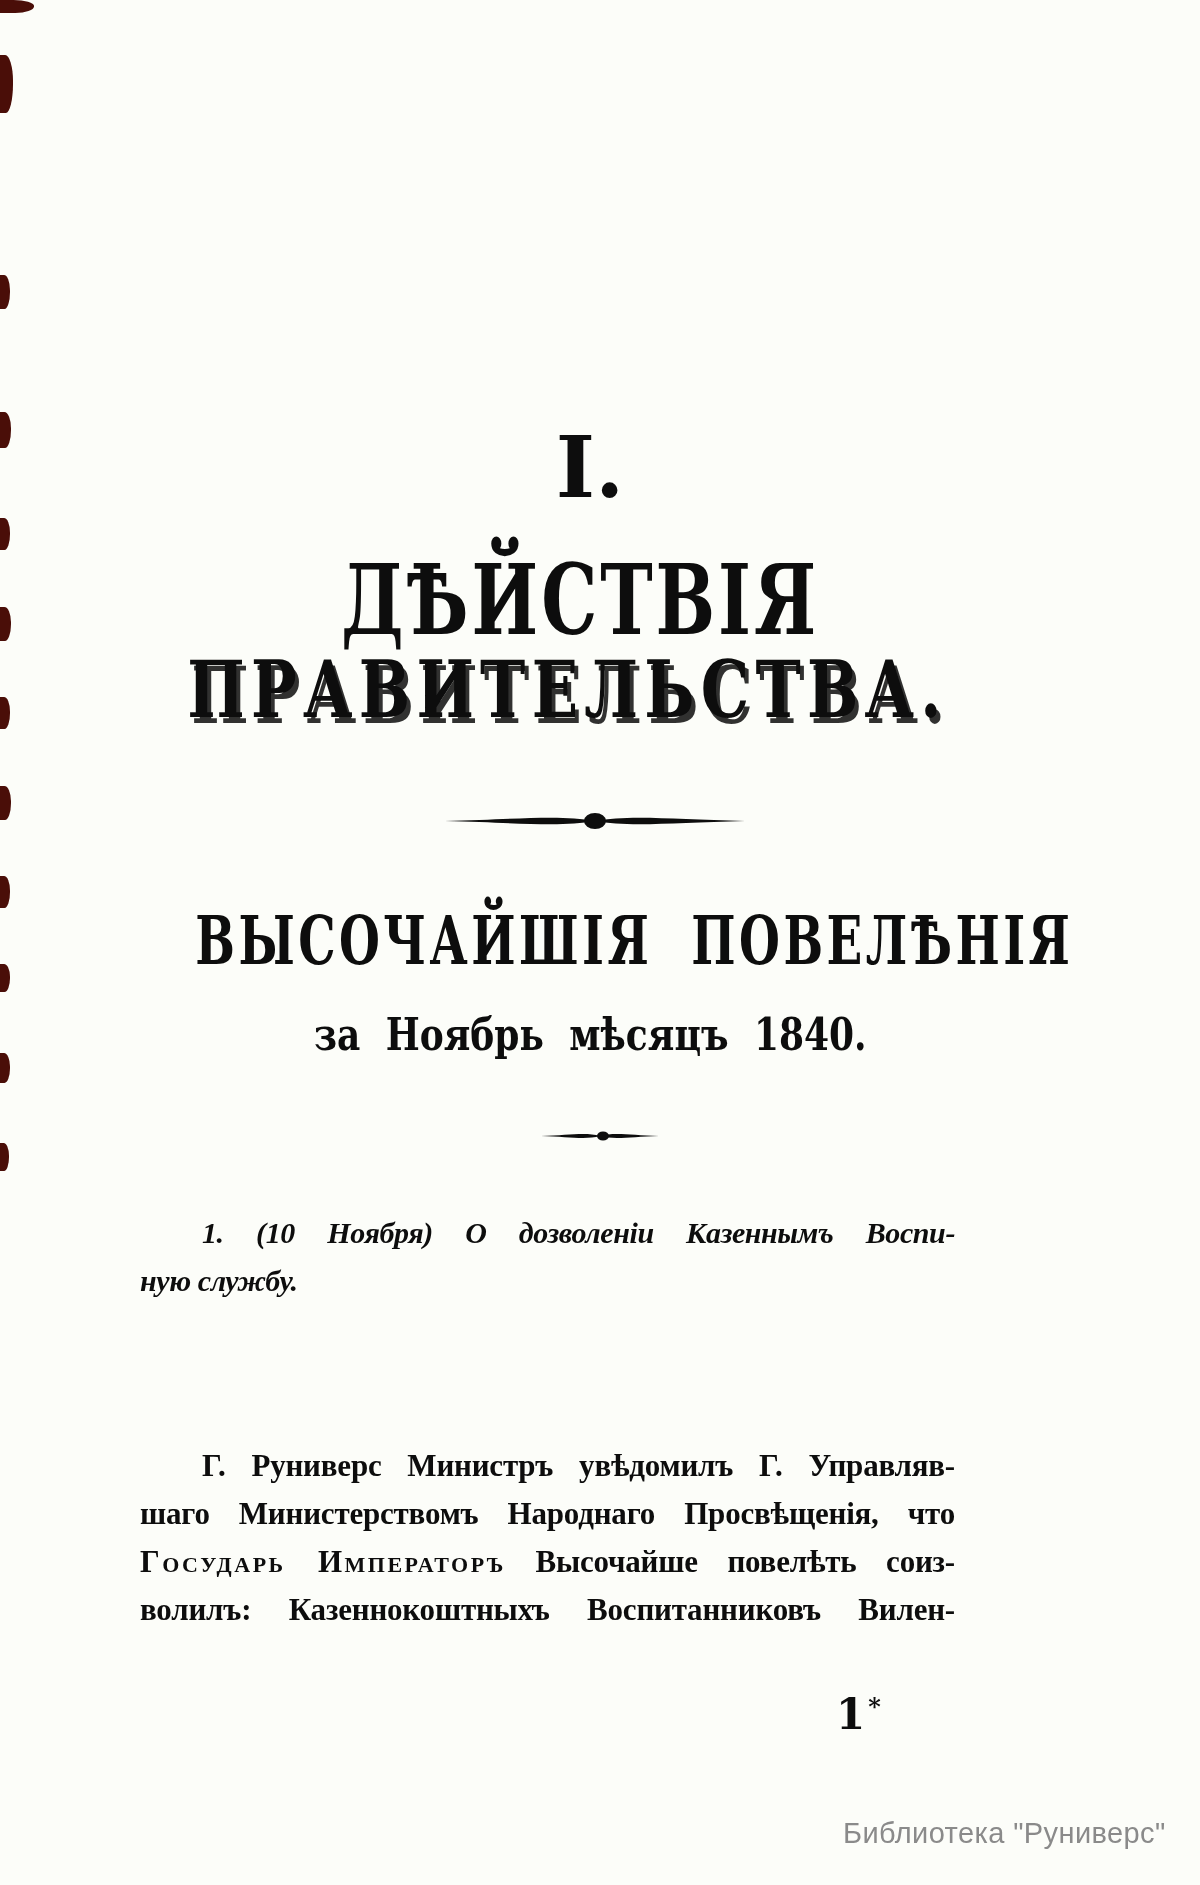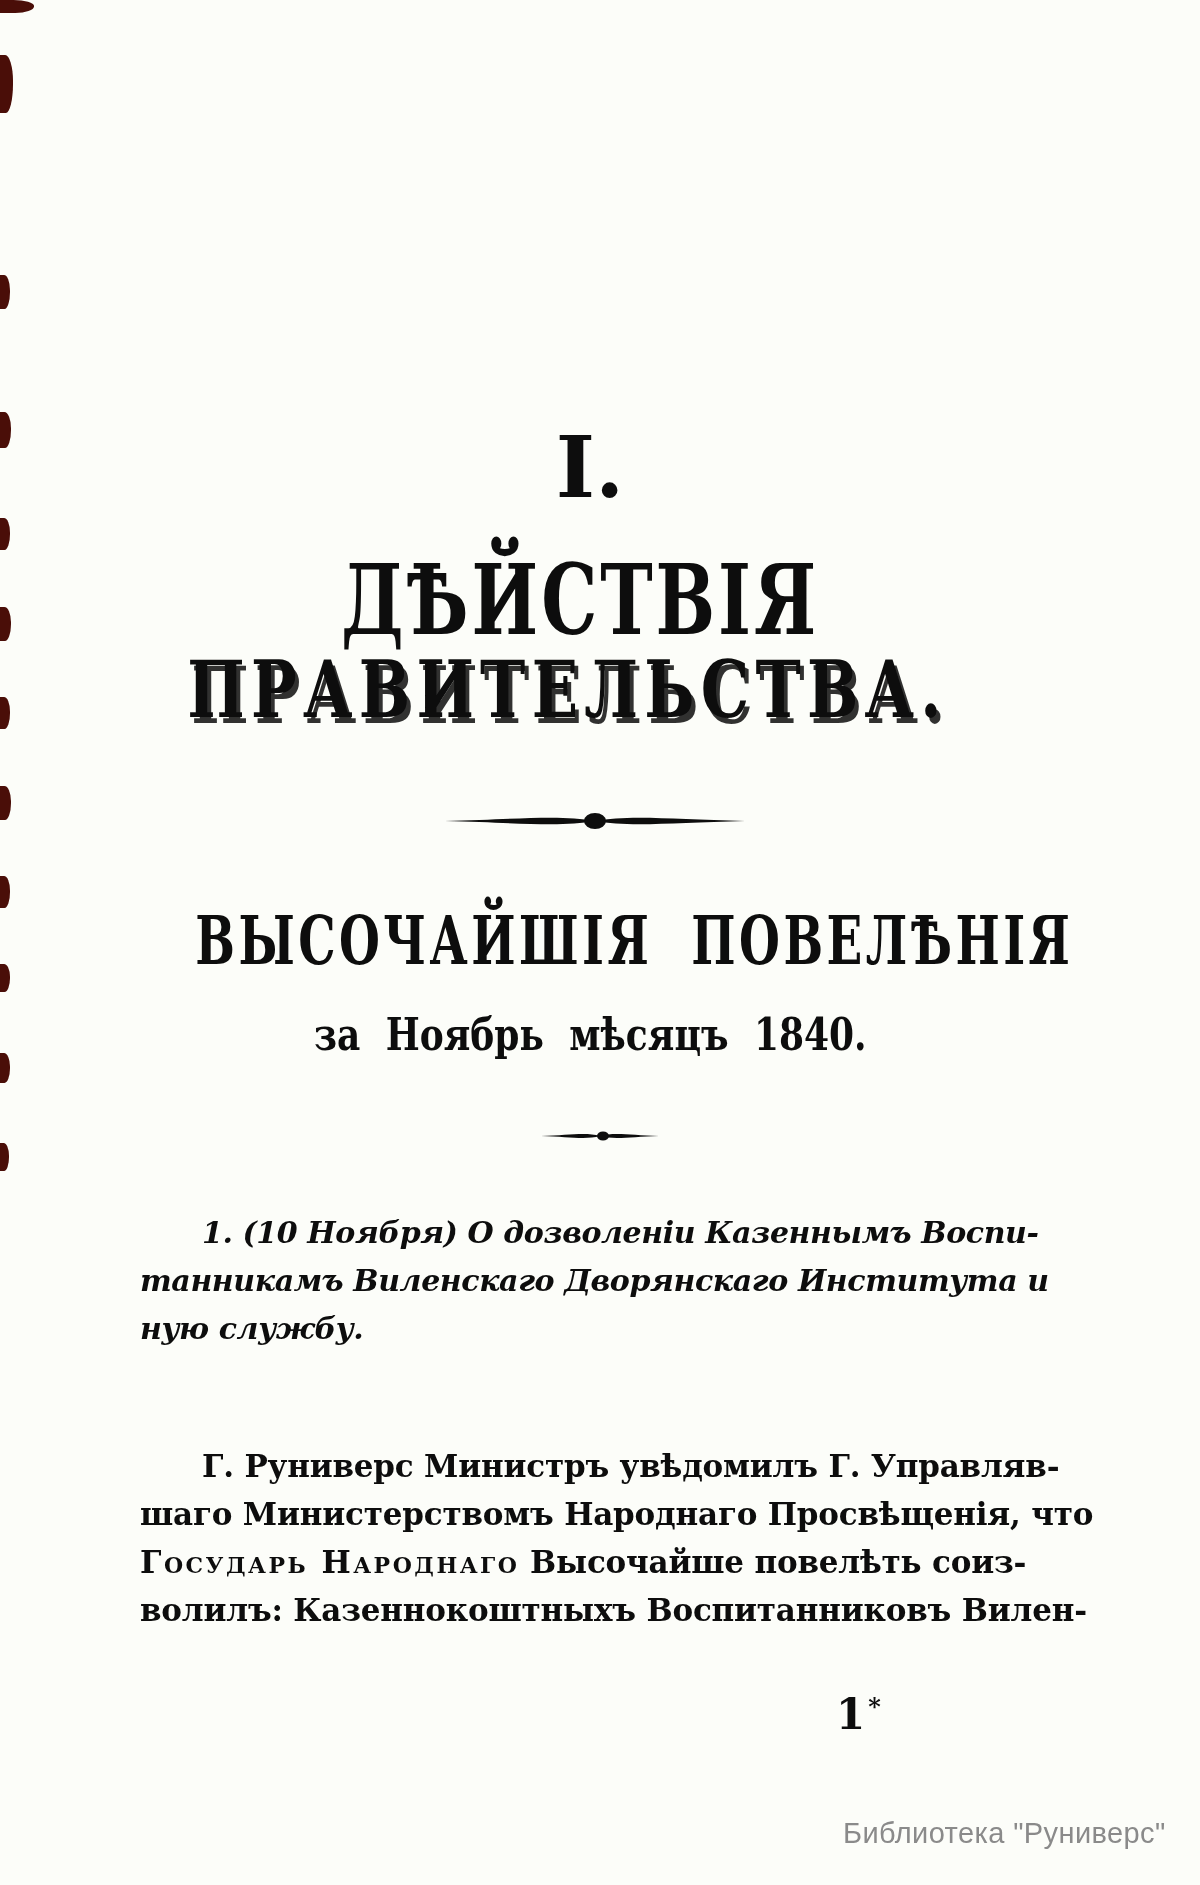--- a/index.html
+++ b/index.html
@@ -52,20 +52,21 @@
   .rule path, .rule ellipse { fill:var(--ink); }
 
   
   .para { position:absolute; left:140px; width:815px; }
   .tline {
     text-align:justify;
     text-align-last:justify;
     white-space:nowrap;
     line-height:48px; height:48px;
     overflow:visible;
+    font-family:Liberation Serif, serif;
   }
   .tline.last { text-align-last:left; }
   .indent { padding-left:62px; }
 
   .summary { top:1209px; font-style:italic; font-weight:bold; font-size:30px; letter-spacing:-0.4px; }
   .bodytext { top:1442px; font-weight:bold; font-size:31px; letter-spacing:-0.2px; }
   .sc { font-variant:small-caps; letter-spacing:2.5px; }
 
   
   .signature { position:absolute; left:836px; top:1690px; font-size:42px; font-weight:bold; }
@@ -138,28 +139,27 @@
     <svg width="118" height="12" viewBox="0 0 118 12" aria-hidden="true">
       <path d="M0,6 C28,5.2 45,2 59,6 C45,10 28,6.8 0,6 Z"></path>
       <path d="M118,6 C90,5.2 73,2 59,6 C73,10 90,6.8 118,6 Z"></path>
       <ellipse cx="62" cy="6" rx="6" ry="4.6"></ellipse>
     </svg>
   </span>
 </div>
 
 <div class="para summary">
   <div class="tline indent">1. (10 Ноября) О дозволеніи Казеннымъ Воспи-</div>
-  <div class="tline">танникамъ Виленскаго Дворянскаго Института и</div>
   <div class="tline last">ную службу.</div>
 </div>
 
 <div class="para bodytext">
   <div class="tline indent">Г. Руниверс Министръ увѣдомилъ Г. Управляв-</div>
   <div class="tline">шаго Министерствомъ Народнаго Просвѣщенія, что</div>
-  <div class="tline"><span class="sc">Государь Народнаго</span><span> Высочайше повелѣть соиз-</span></div>
+  <div class="tline"><span class="sc">Государь Императоръ</span><span> Высочайше повелѣть соиз-</span></div>
   <div class="tline">волилъ: Казеннокоштныхъ Воспитанниковъ Вилен-</div>
 </div>
 
 <div class="signature">
   <span>1</span><span class="star">*</span>
 </div>
 
 <div class="watermark">Библиотека "Руниверс"</div>
 
 </body></html>

